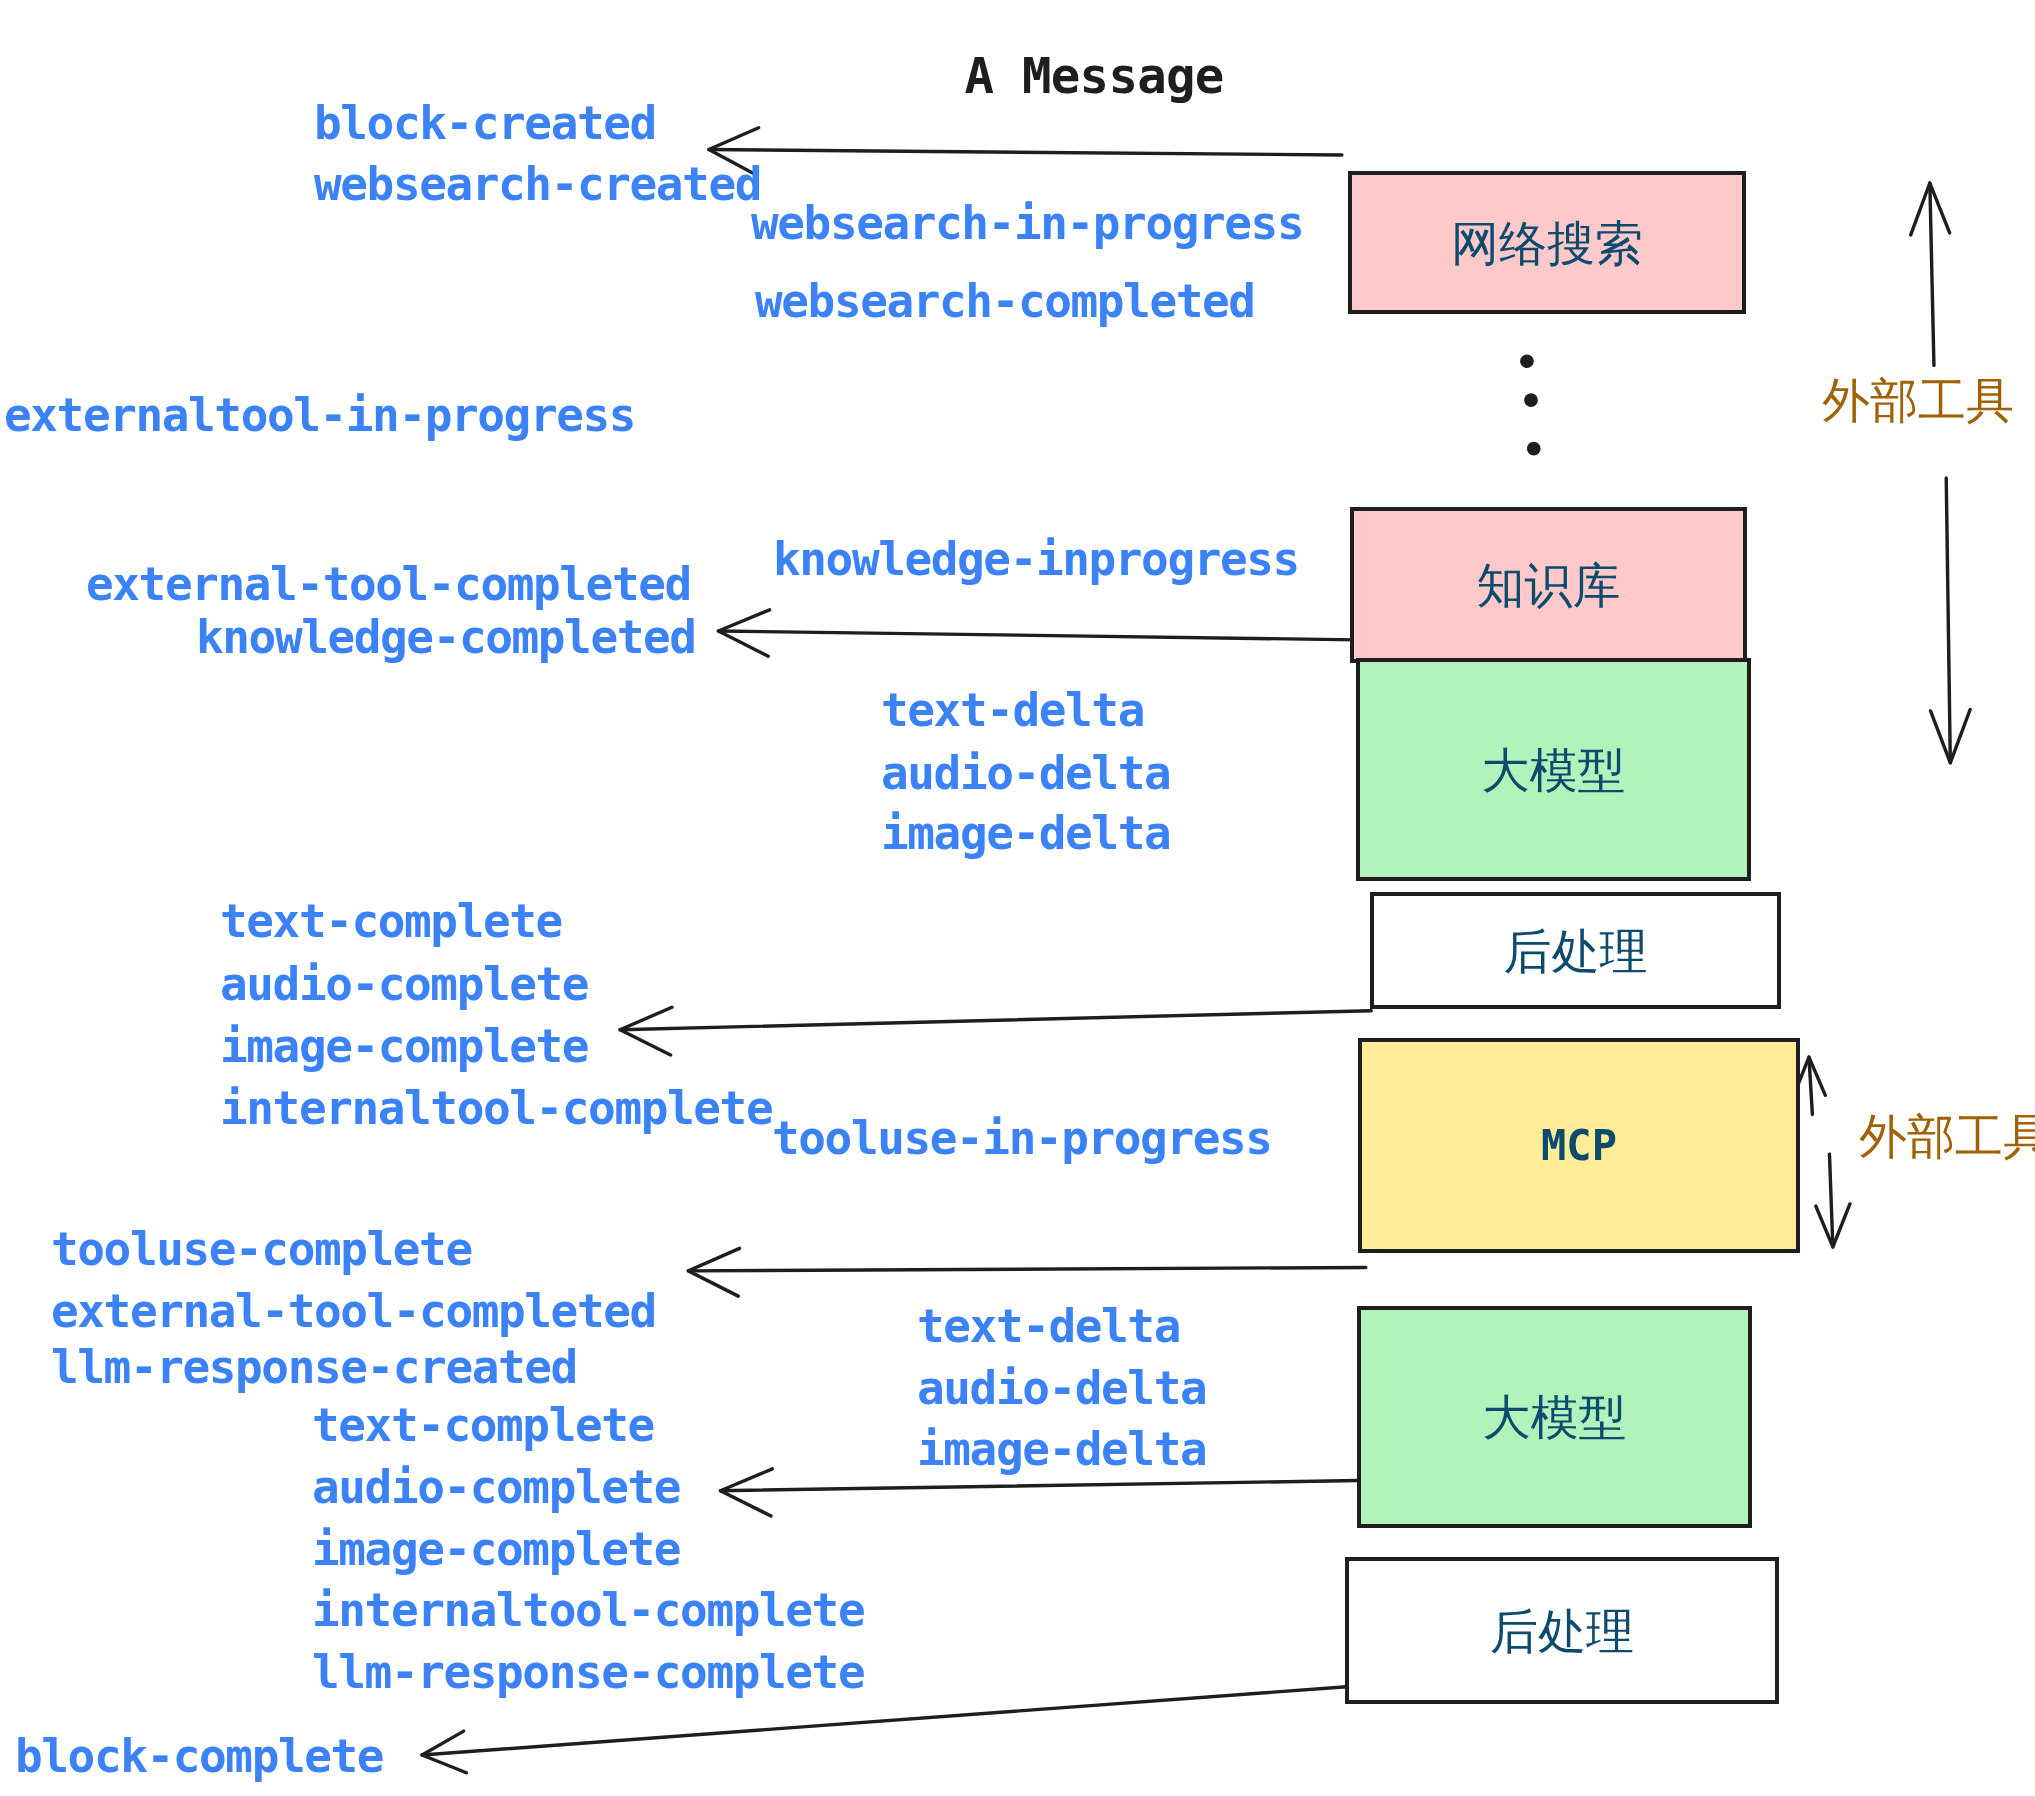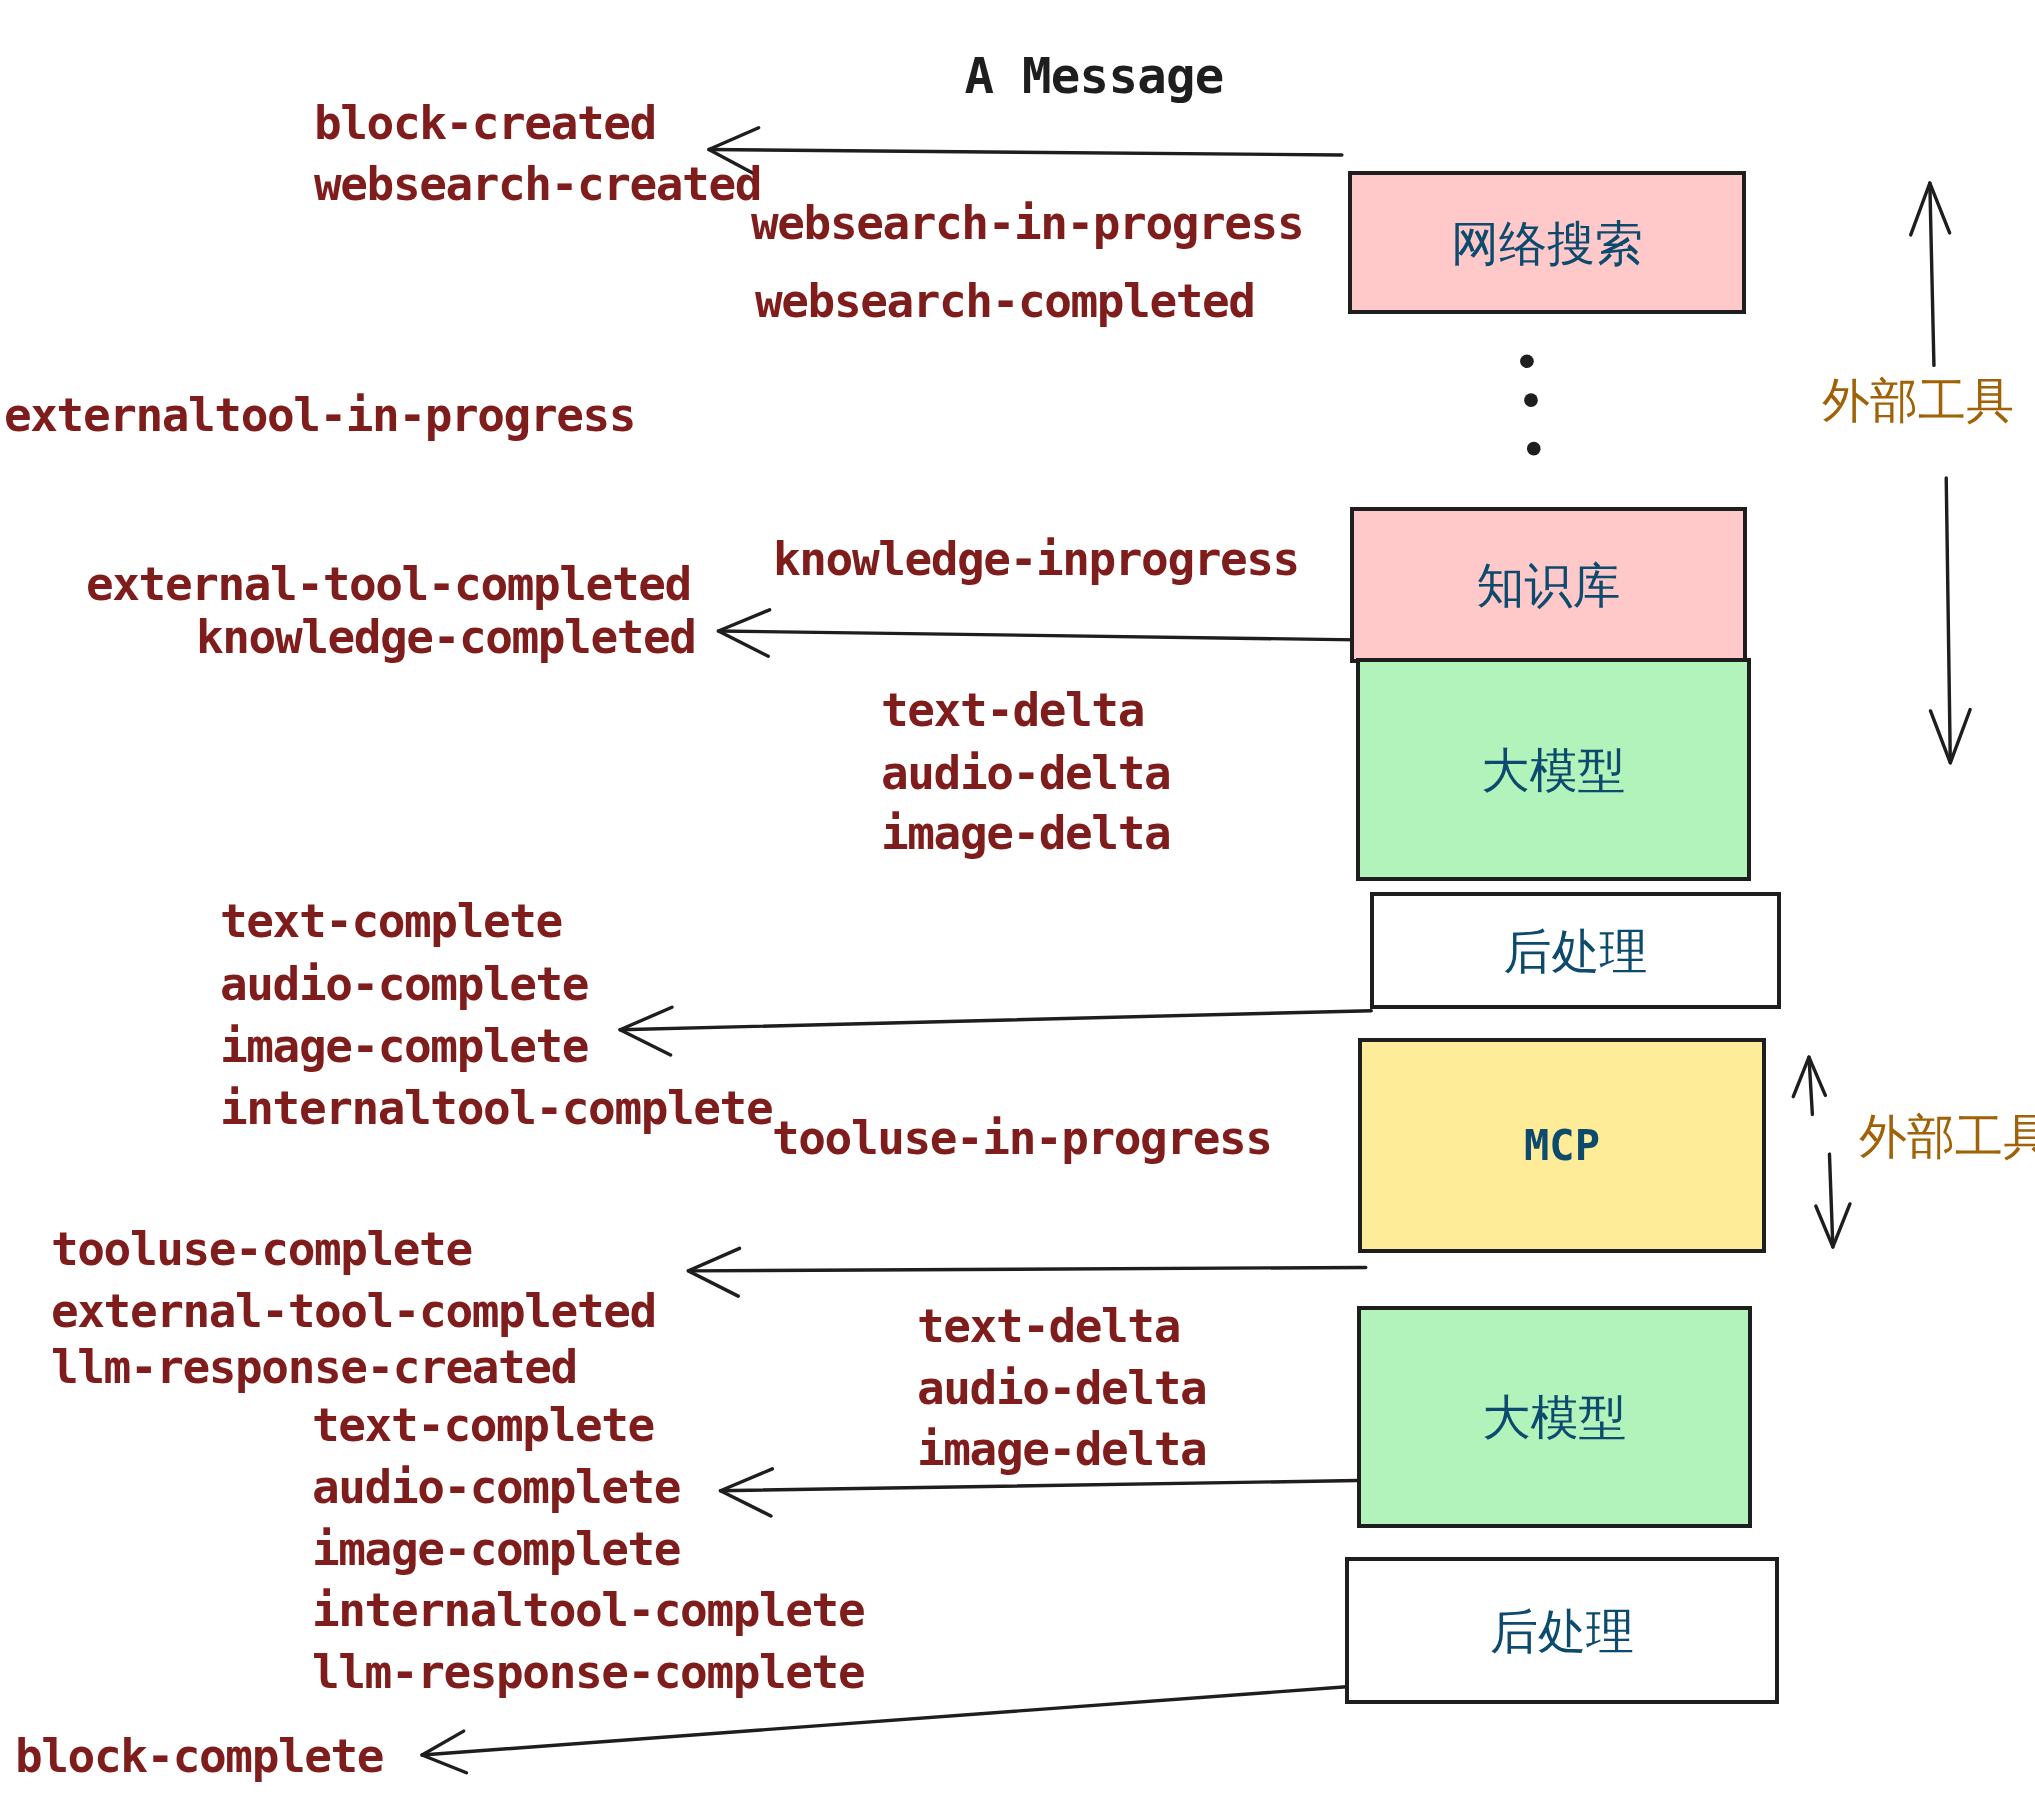--- a/index.html
+++ b/index.html
@@ -6,21 +6,21 @@
   body{width:2035px;height:1796px;overflow:hidden;}
   .canvas{position:relative;width:2035px;height:1796px;background:#ffffff;}
   .title{
     position:absolute;transform:translate(-50%,-50%);
     font:600 49px/1 "DejaVu Sans Mono","Liberation Mono",monospace;
     color:#1e1e1e;white-space:nowrap;letter-spacing:-0.7px;margin-top:31px;
   }
   .ev{
     position:absolute;transform:translateY(-50%);
     font:600 46px/1 "DejaVu Sans Mono","Liberation Mono",monospace;
-    color:#7f1d1d;white-space:nowrap;letter-spacing:-1.4px;
+    color:#3b82f6;white-space:nowrap;letter-spacing:-1.4px;
   }
   .box{
     position:absolute;box-sizing:border-box;border:4.1px solid #1e1e1e;
     display:flex;align-items:center;justify-content:center;
     font:500 48px/1 "DejaVu Sans","Liberation Sans",sans-serif;
     color:#0c4a6e;white-space:nowrap;
   }
   .box.pink{background:#FFC9C9;}
   .box.green{background:#B2F2BB;margin-top:19px;}
   .box.yellow{background:#FFEC99;}
@@ -86,21 +86,21 @@
   </div>
 
   <div class="box green" style="left:1356px;top:639px;width:395px;height:223px">
     <span>大模型</span>
   </div>
 
   <div class="box white" style="left:1370px;top:892px;width:411px;height:117px">
     <span>后处理</span>
   </div>
 
-  <div class="box yellow mono-label" style="left:1358px;top:1038px;width:408px;height:215px">
+  <div class="box yellow mono-label" style="left:1358px;top:1038px;width:442px;height:215px">
     <span>MCP</span>
   </div>
 
   <div class="box green" style="left:1357px;top:1287px;width:395px;height:222px">
     <span>大模型</span>
   </div>
 
   <div class="box white" style="left:1345px;top:1557px;width:434px;height:147px">
     <span>后处理</span>
   </div>

